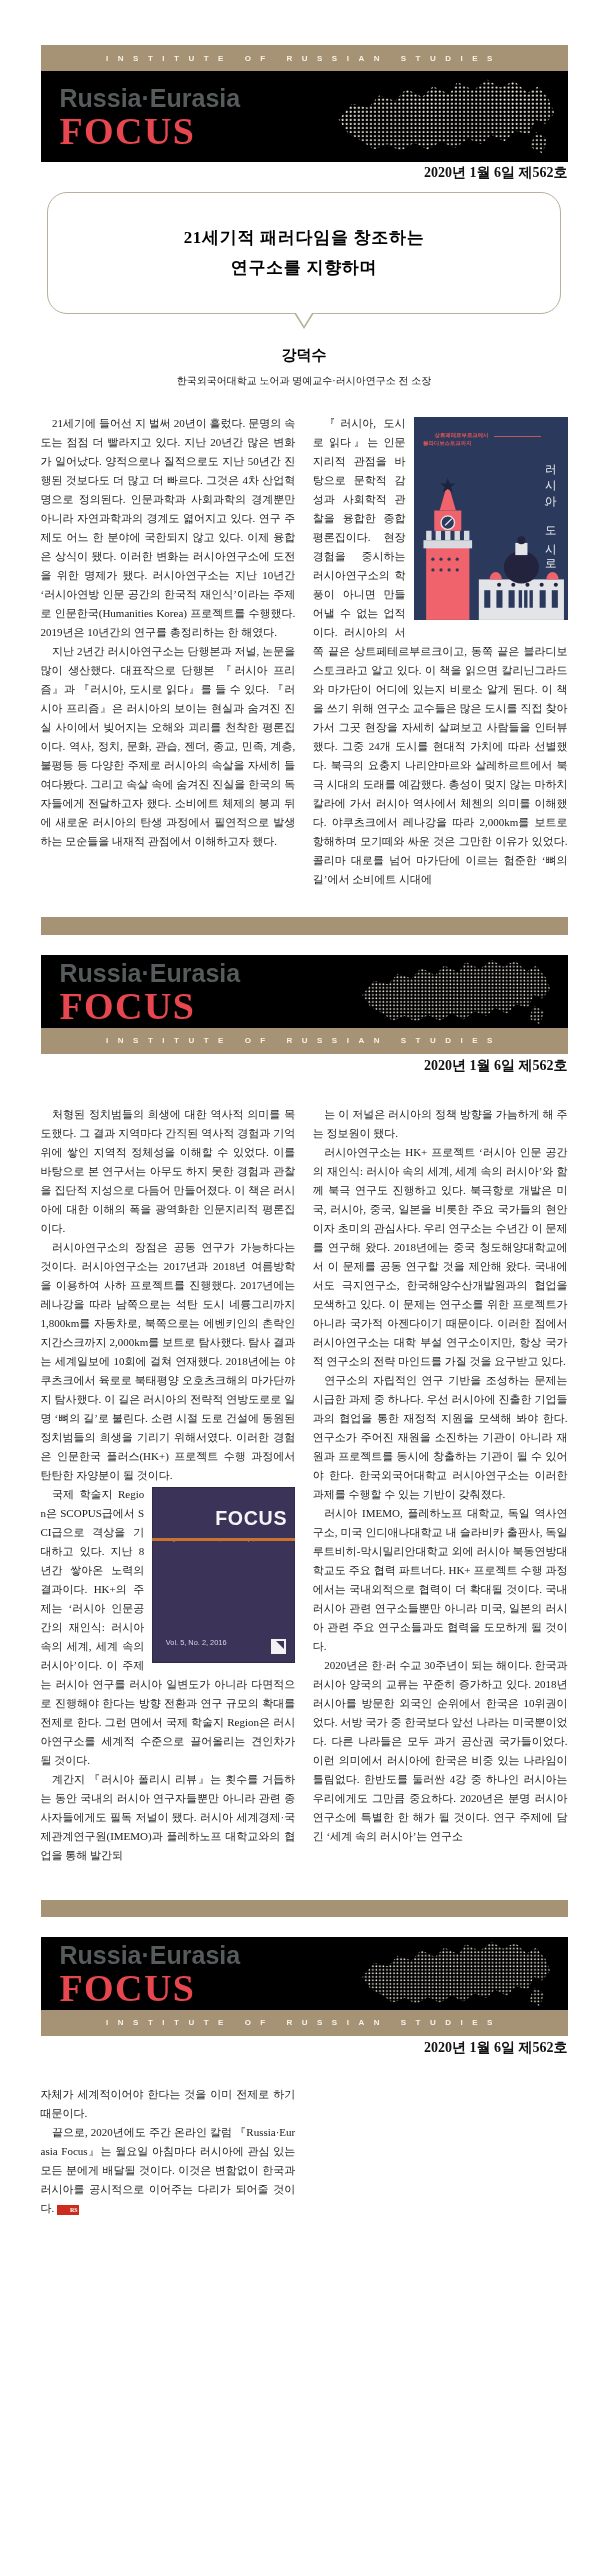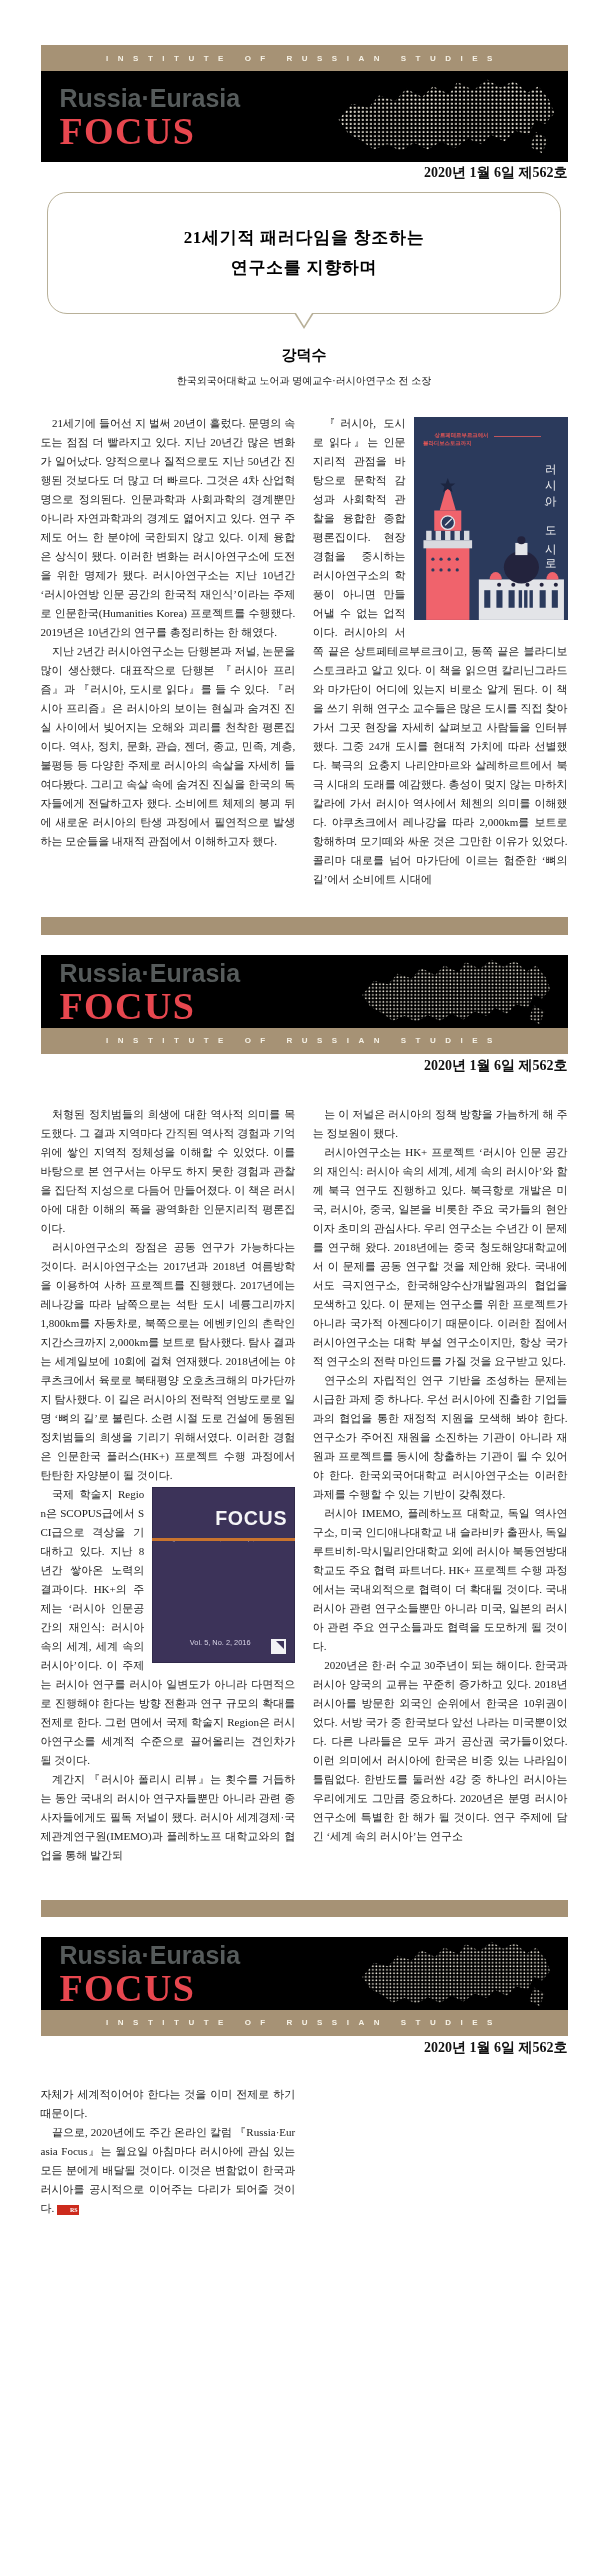--- a/index.html
+++ b/index.html
@@ -112,21 +112,21 @@
     color:#f5f5f7;font-family:"Liberation Sans","DejaVu Sans",sans-serif;
     font-weight:bold;font-size:19.6px;letter-spacing:0.7px;line-height:19.6px;
   }
   .rg-subtitle{
     position:absolute;right:8px;top:43px;
     color:#cdc8dd;font-family:"Liberation Sans","DejaVu Sans",sans-serif;
     font-size:4.4px;
   }
   .rg-stripe{position:absolute;left:0;top:51px;width:100%;height:2.7px;background:#c9742e;}
   .rg-vol{
-    position:absolute;left:26px;bottom:10.8px;
+    position:absolute;left:2px;bottom:10.8px;
     color:#d8d4e6;font-family:"Liberation Sans","DejaVu Sans",sans-serif;font-size:7.4px;
   }
   .rg-logo{
     position:absolute;right:9.5px;bottom:9.5px;width:15px;height:15px;background:#f2f2f4;
   }
   .rg-logo::after{
     content:"";position:absolute;right:2px;top:2px;width:0;height:0;
     border-top:8.8px solid #3c3359;border-left:8.8px solid transparent;
   }
 

